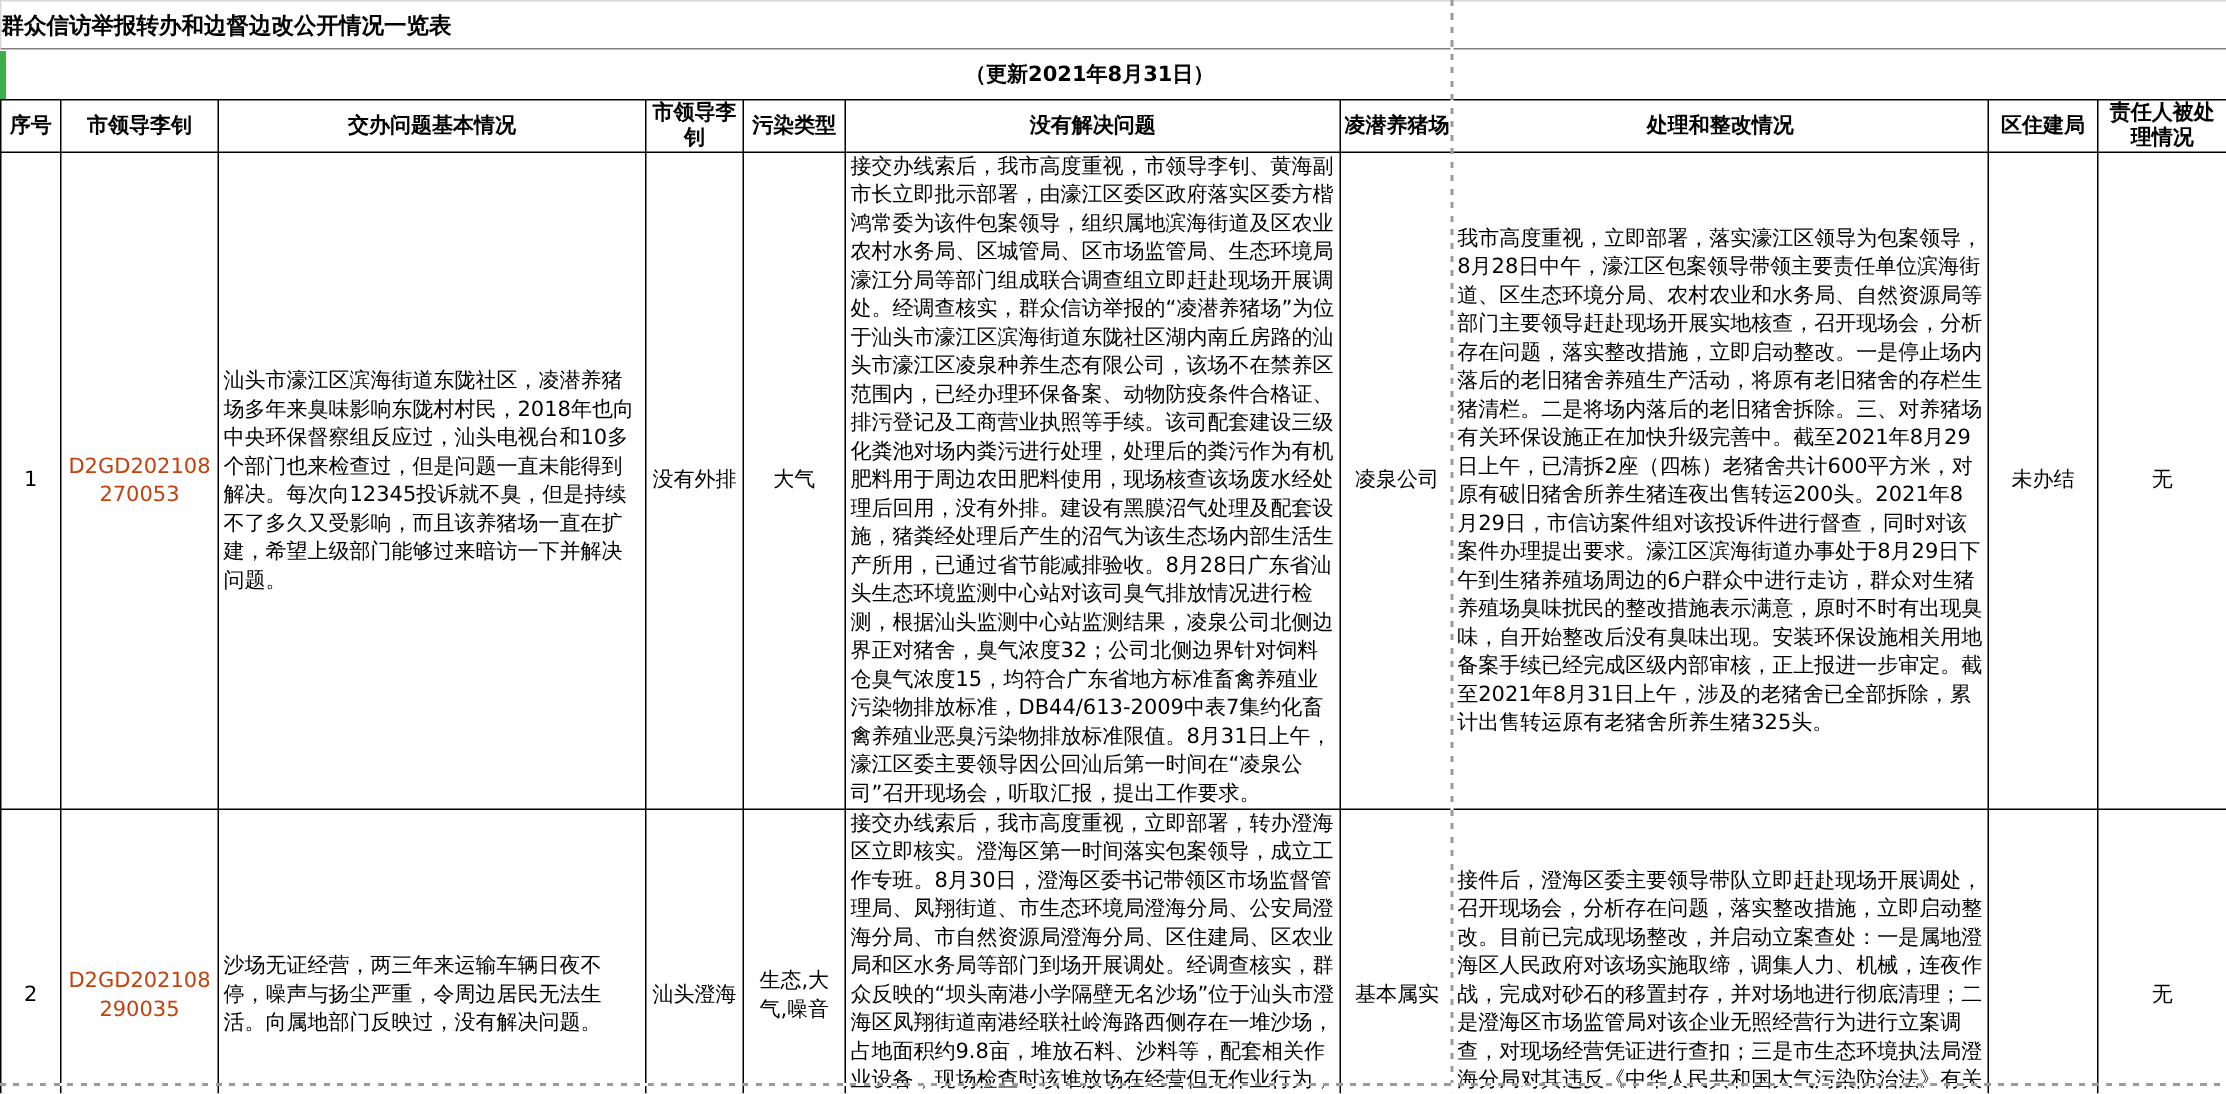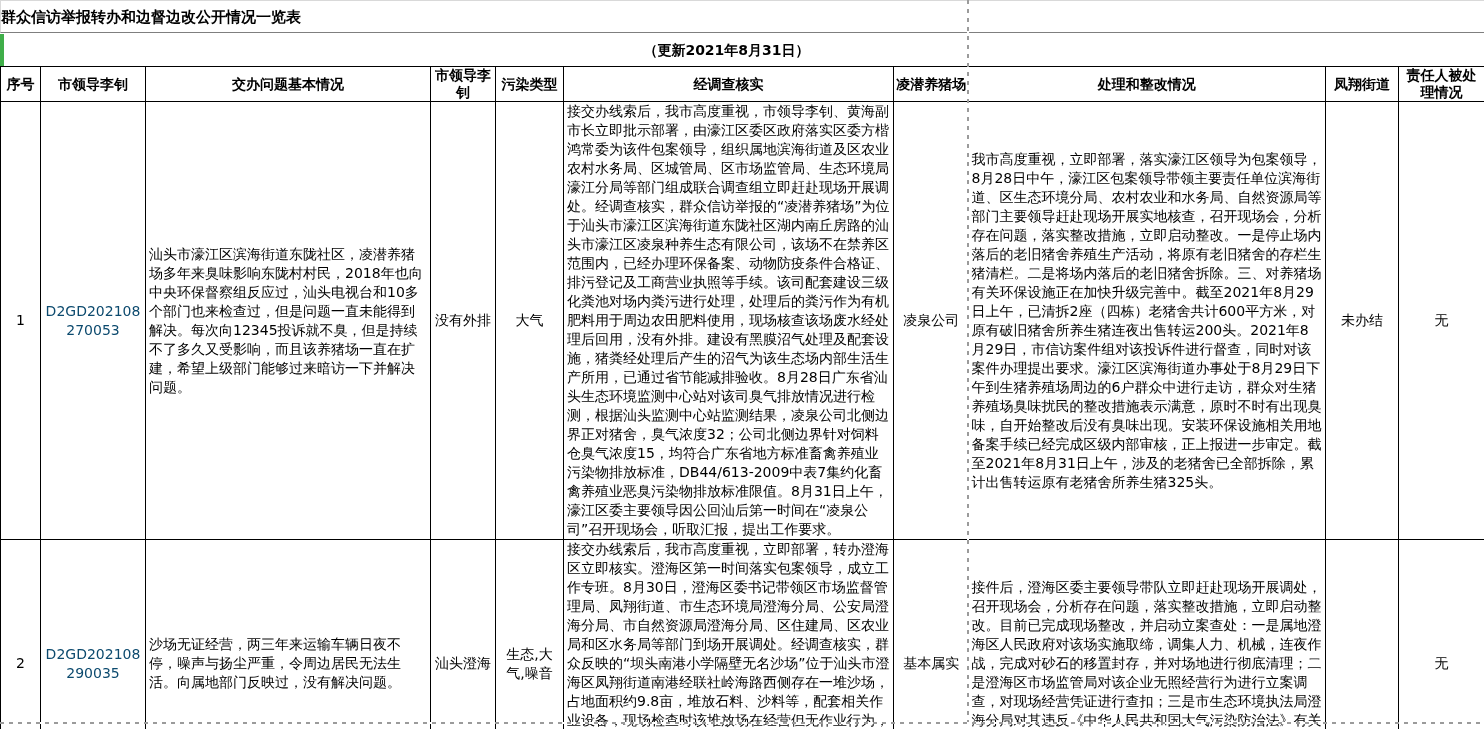--- a/index.html
+++ b/index.html
@@ -23,21 +23,21 @@
     position:absolute;left:0;top:66px;width:1484px;
     border-collapse:collapse;table-layout:fixed;
   }
   table.grid th,table.grid td{
     border:1px solid #000;box-sizing:border-box;overflow:hidden;
     font-size:14px;line-height:19px;vertical-align:middle;padding:0 3px;
     font-weight:normal;word-break:break-word;
   }
   table.grid th{font-weight:bold;text-align:center;line-height:17px;padding:0 2px;}
   .center{text-align:center;}
-  .caseno{color:#0c4a6e;text-align:center;word-break:break-all;font-size:13.5px;}
+  .caseno{color:#c2410c;text-align:center;word-break:break-all;font-size:13.5px;}
   .noR{border-right:0 !important;}
   .noL{border-left:0 !important;}
 
   
   .pb-v{
     position:absolute;left:967px;top:0;width:2px;height:729px;z-index:2;
     background:repeating-linear-gradient(to bottom,#9b9b9b 0 4px,#ffffff 4px 9px);
   }
   .pb-h{
     position:absolute;left:0;top:722px;width:1484px;height:2px;z-index:2;
@@ -67,24 +67,24 @@
       <col style="width:86px">
     </colgroup>
 
     <tbody>
         <tr style="height:34px">
       <th>序号</th>
       <th>市领导李钊</th>
       <th>交办问题基本情况</th>
       <th>市领导李钊</th>
       <th>污染类型</th>
-      <th>经调查核实</th>
+      <th>没有解决问题</th>
       <th class="noR">凌潜养猪场</th>
       <th class="noL">处理和整改情况</th>
-      <th>凤翔街道</th>
+      <th>区住建局</th>
       <th>责任人被处理情况</th>
     </tr>
 
     <tr style="height:380px">
       <td class="center">1</td>
       <td class="caseno">D2GD202108270053</td>
       <td>汕头市濠江区滨海街道东陇社区，凌潜养猪场多年来臭味影响东陇村村民，2018年也向中央环保督察组反应过，汕头电视台和10多个部门也来检查过，但是问题一直未能得到解决。每次向12345投诉就不臭，但是持续不了多久又受影响，而且该养猪场一直在扩建，希望上级部门能够过来暗访一下并解决问题。</td>
       <td class="center">没有外排</td>
       <td class="center">大气</td>
       <td>接交办线索后，我市高度重视，市领导李钊、黄海副市长立即批示部署，由濠江区委区政府落实区委方楷鸿常委为该件包案领导，组织属地滨海街道及区农业农村水务局、区城管局、区市场监管局、生态环境局濠江分局等部门组成联合调查组立即赶赴现场开展调处。经调查核实，群众信访举报的“凌潜养猪场”为位于汕头市濠江区滨海街道东陇社区湖内南丘房路的汕头市濠江区凌泉种养生态有限公司，该场不在禁养区范围内，已经办理环保备案、动物防疫条件合格证、排污登记及工商营业执照等手续。该司配套建设三级化粪池对场内粪污进行处理，处理后的粪污作为有机肥料用于周边农田肥料使用，现场核查该场废水经处理后回用，没有外排。建设有黑膜沼气处理及配套设施，猪粪经处理后产生的沼气为该生态场内部生活生产所用，已通过省节能减排验收。8月28日广东省汕头生态环境监测中心站对该司臭气排放情况进行检测，根据汕头监测中心站监测结果，凌泉公司北侧边界正对猪舍，臭气浓度32；公司北侧边界针对饲料仓臭气浓度15，均符合广东省地方标准畜禽养殖业污染物排放标准，DB44/613-2009中表7集约化畜禽养殖业恶臭污染物排放标准限值。8月31日上午，濠江区委主要领导因公回汕后第一时间在“凌泉公司”召开现场会，听取汇报，提出工作要求。</td>

